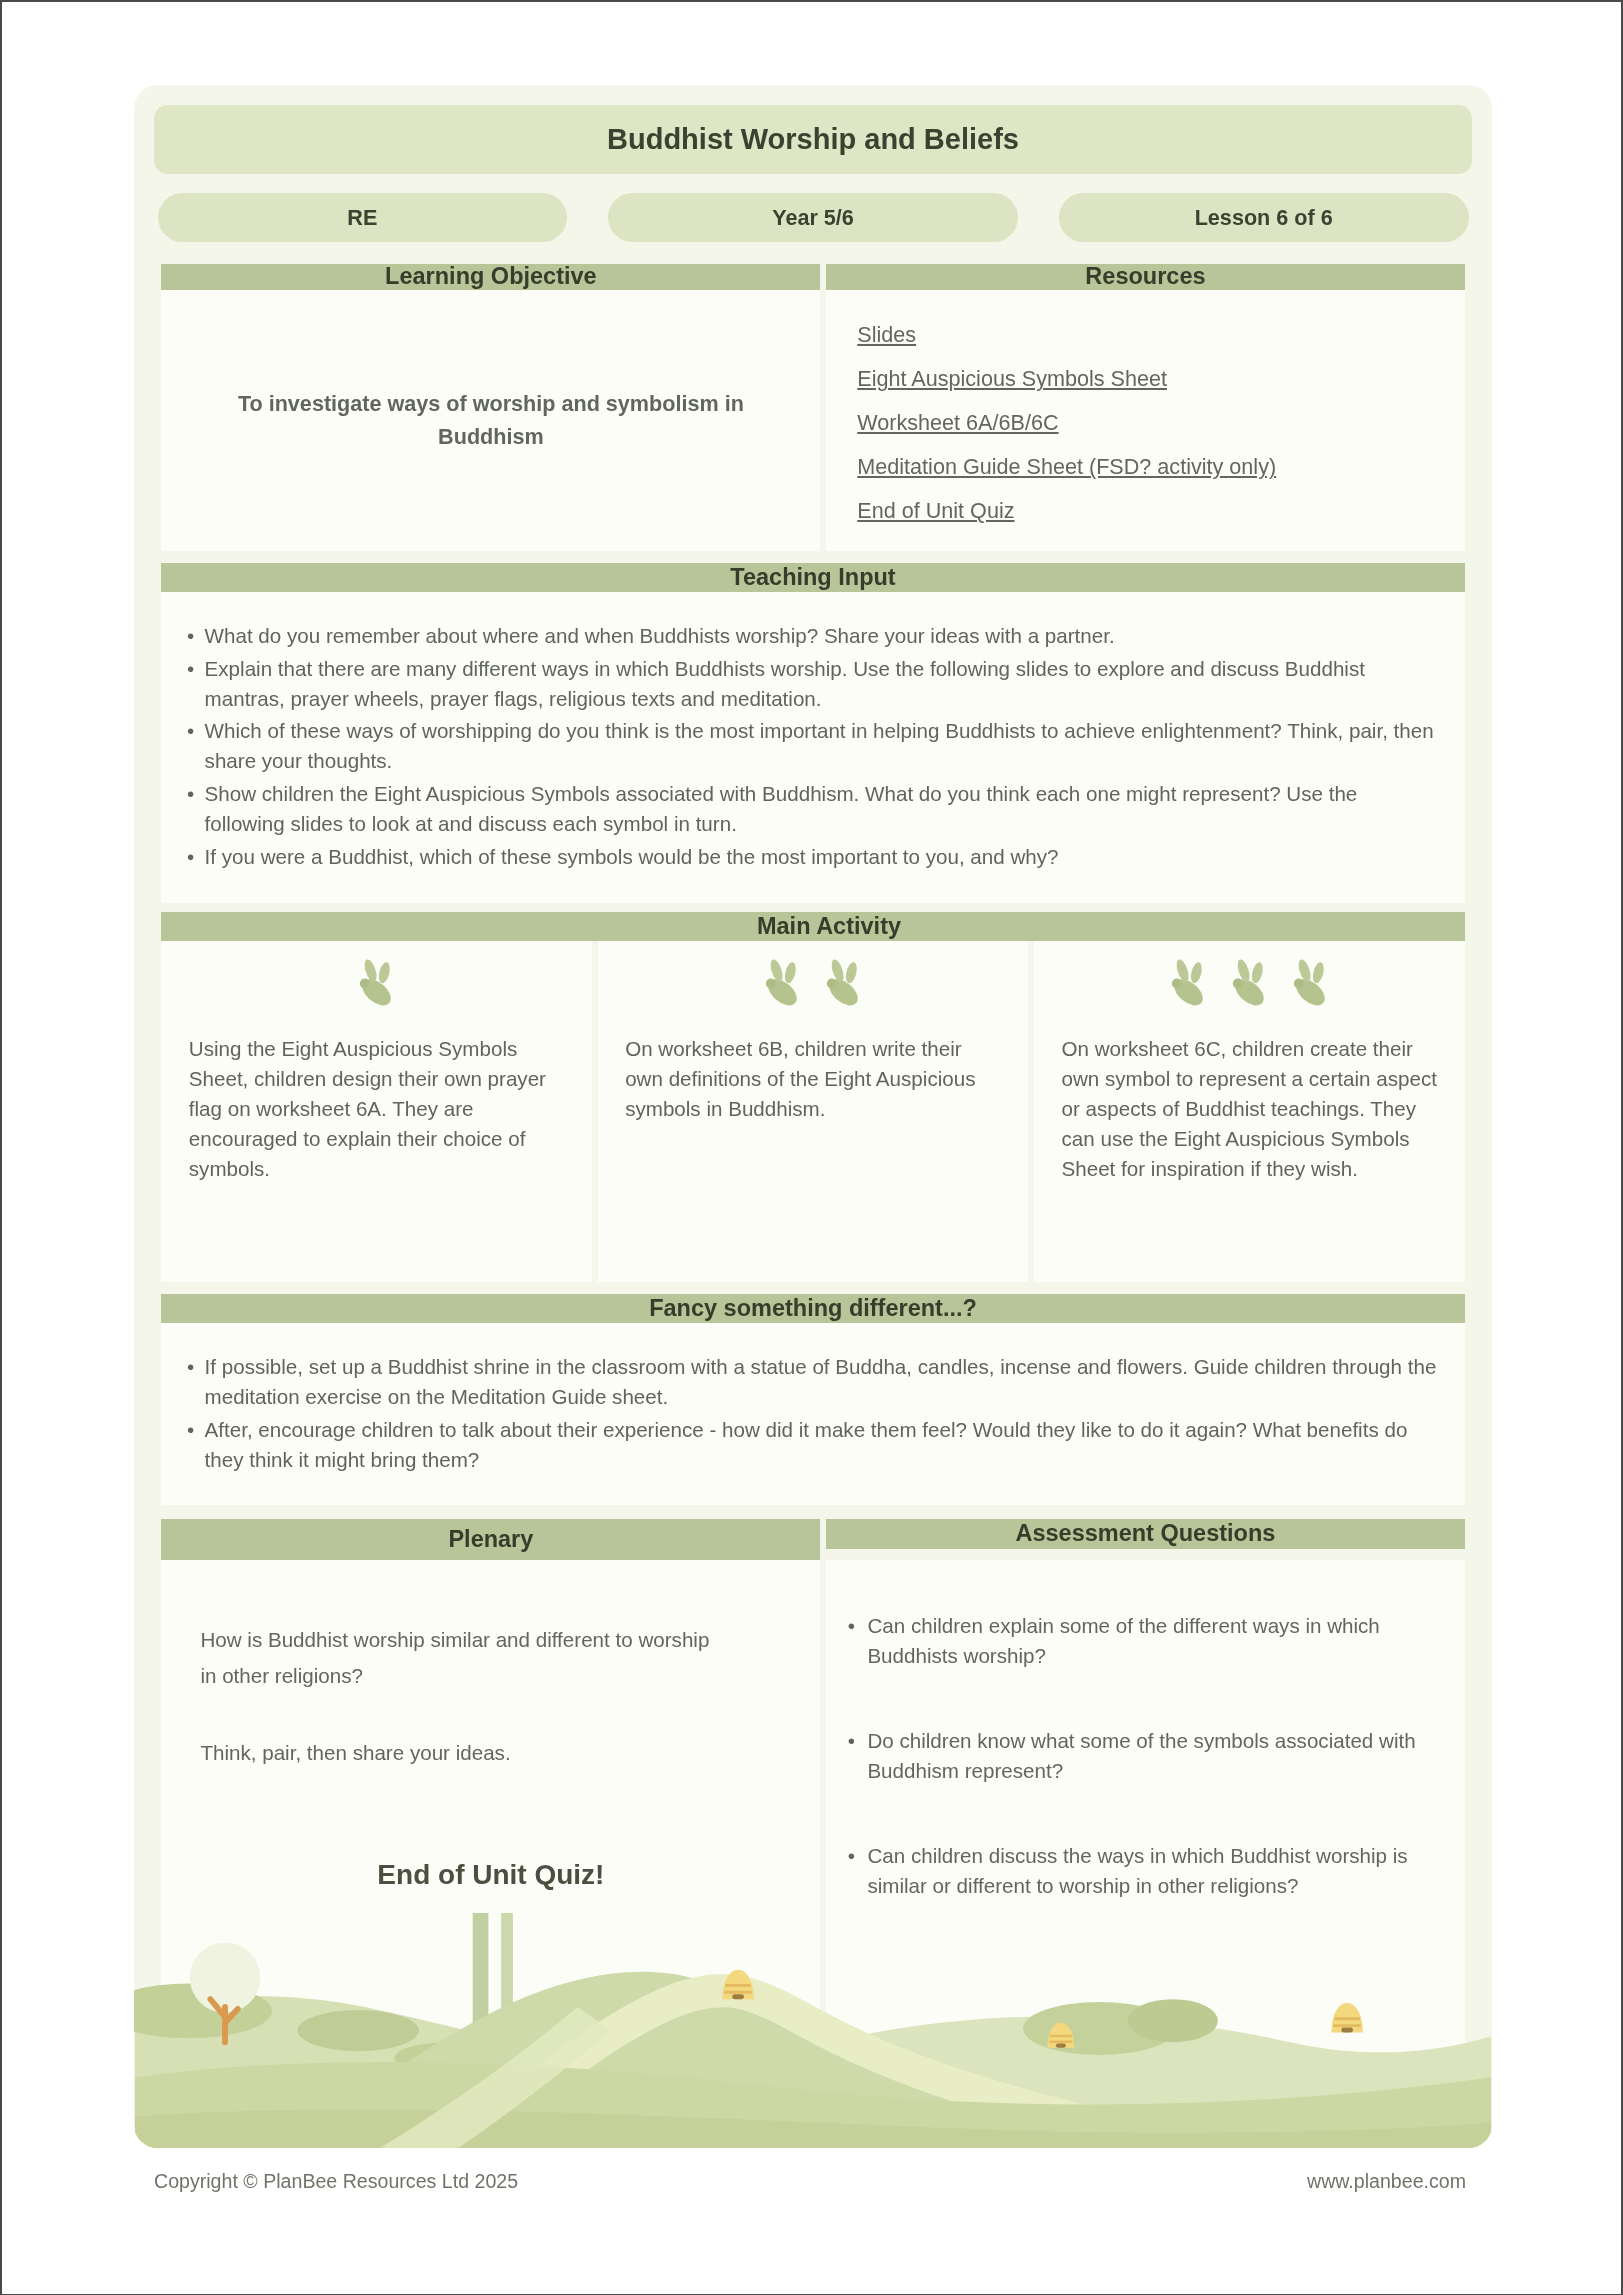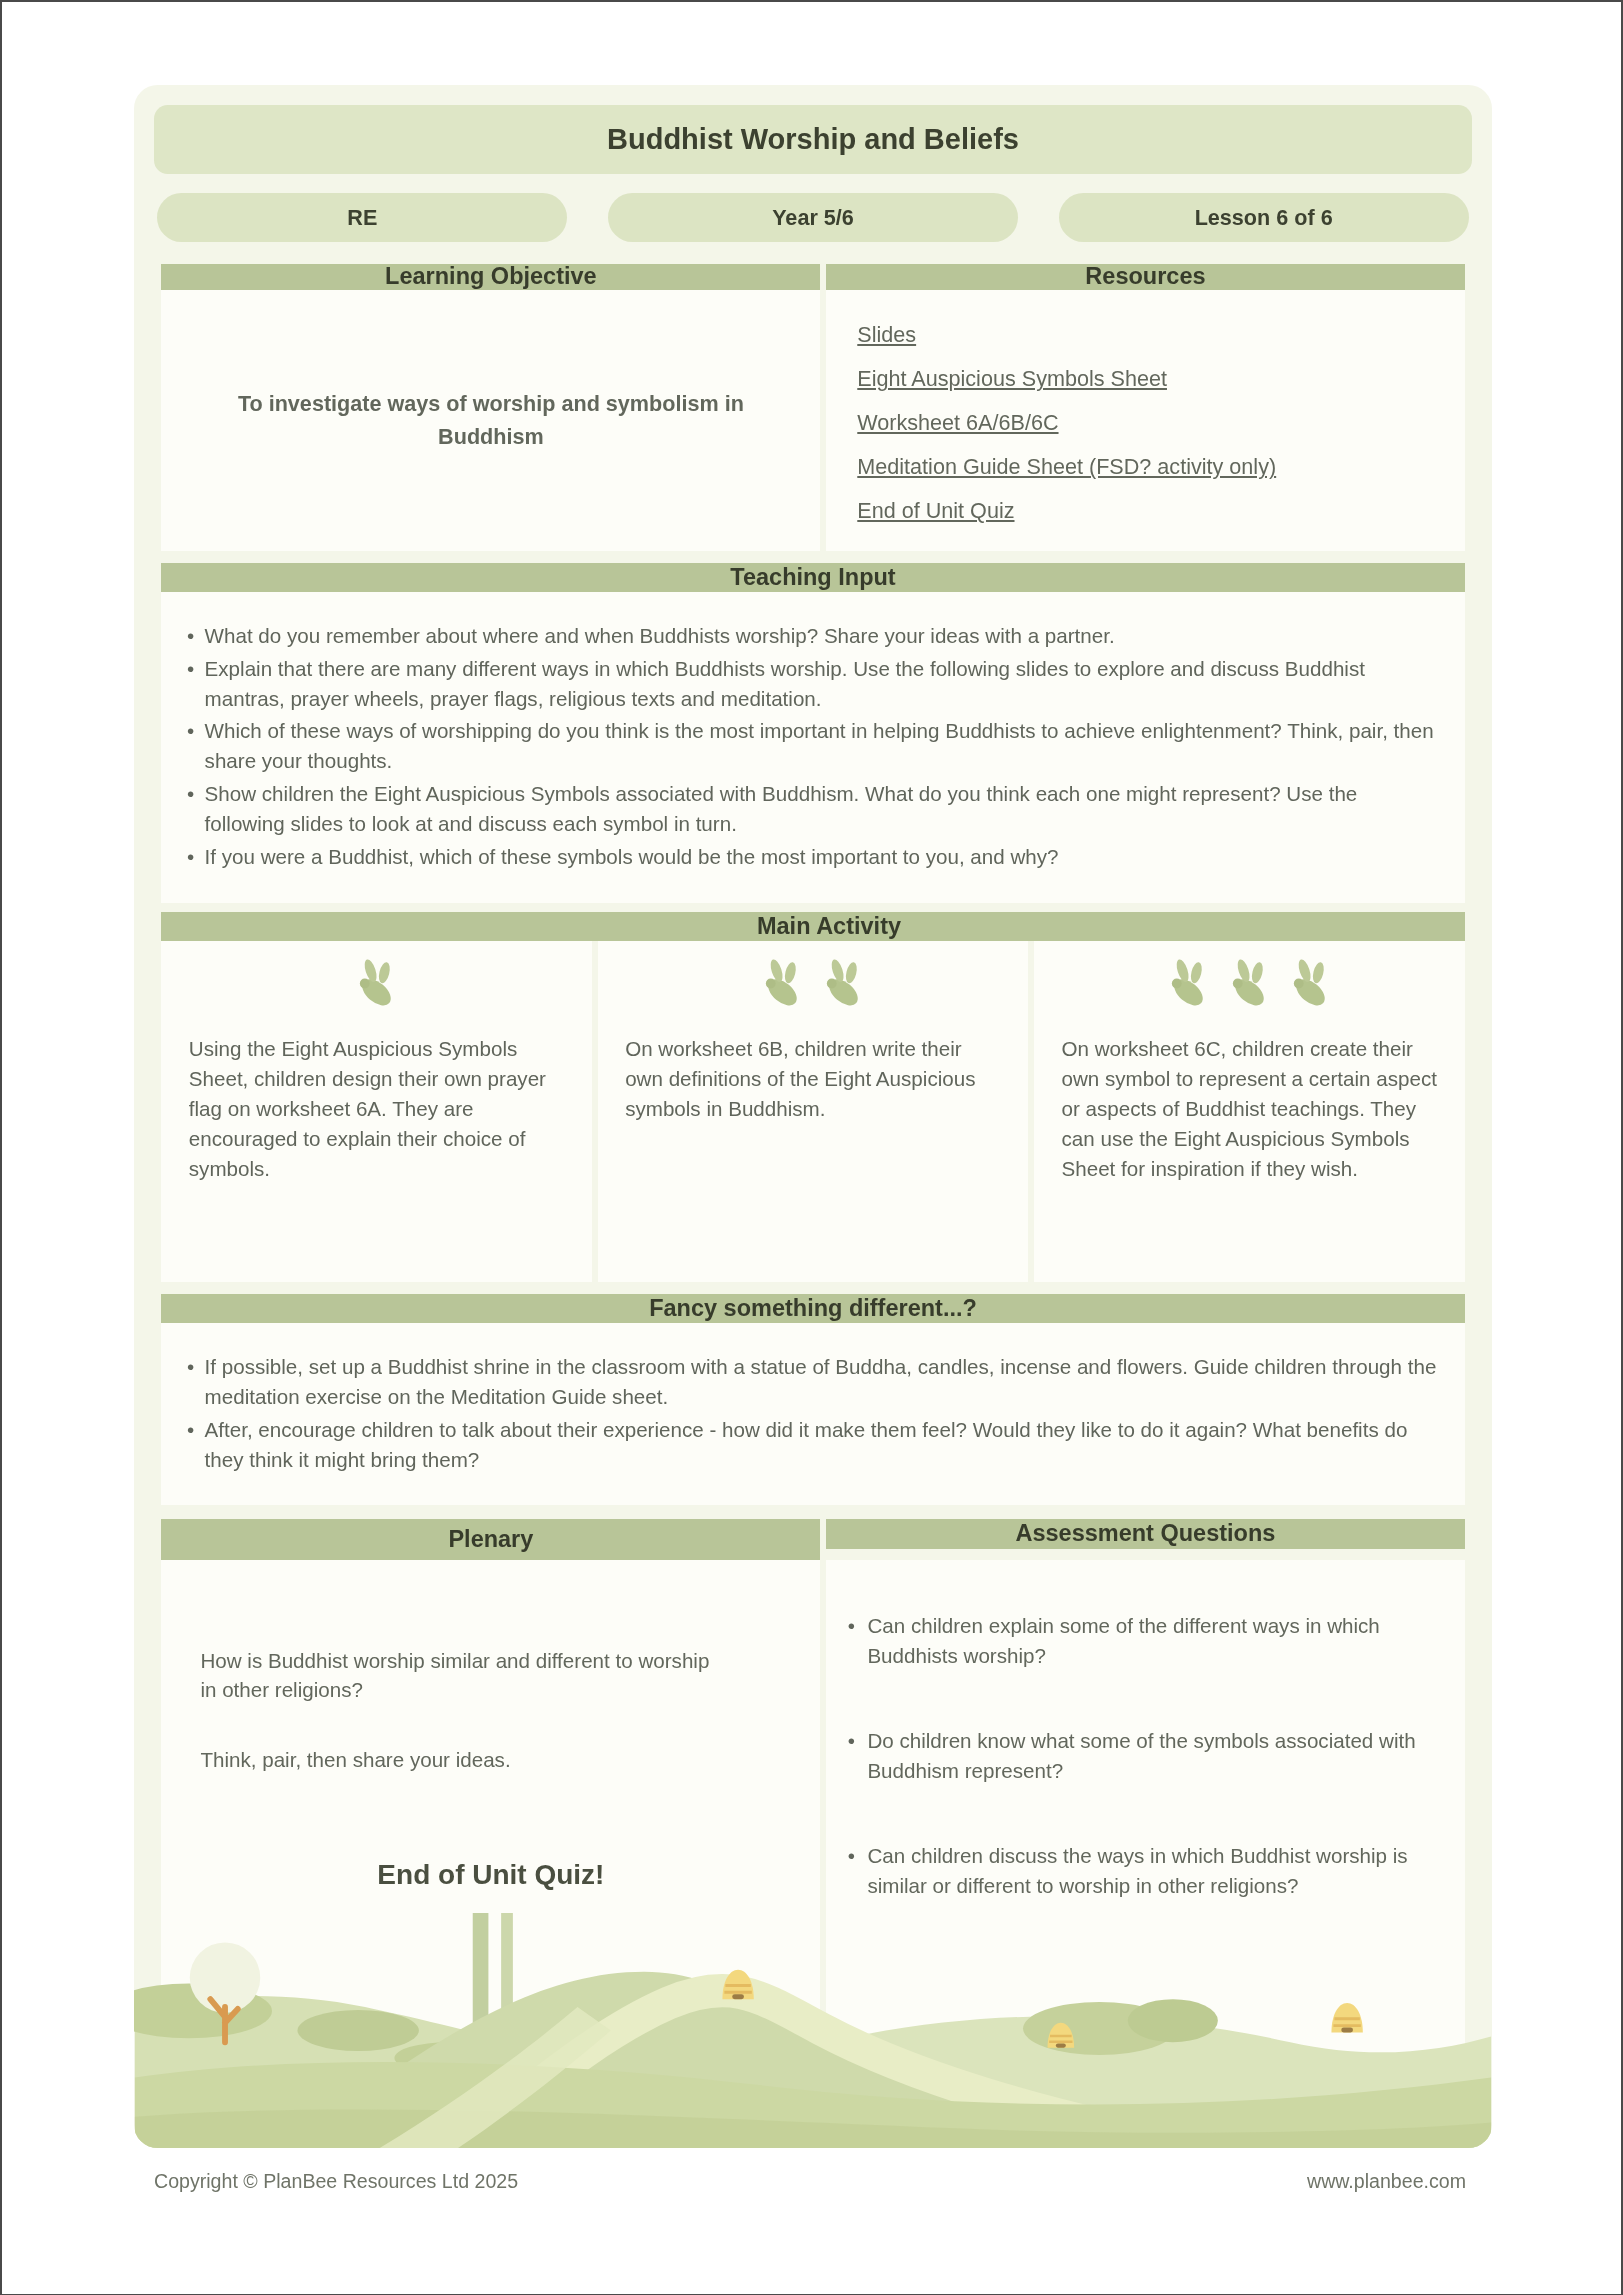--- a/index.html
+++ b/index.html
@@ -19,21 +19,21 @@
     overflow:hidden;
   }
   .title-banner {
     margin:19.6px 19.6px 0 19.6px; height:69px;
     background:#dee6c6; border-radius:13.7px;
     display:flex; align-items:center; justify-content:center;
     font-size:29px; font-weight:bold; color:#3c4130;
   }
   .badge-row {
     margin:19.6px 23.5px 0 23.5px;
-    display:flex; gap:41px;justify-content:flex-end;
+    display:flex; gap:41px;
   }
   .pill {
     flex:1; height:49px; background:#dce4c3; border-radius:25.5px;
     display:flex; align-items:center; justify-content:center;
     font-size:21.6px; font-weight:bold; color:#3c4130;
   }
   .grid-2 {
     margin:21.6px 27.4px 0 27.4px;
     display:grid; grid-template-columns:659px 1fr;
     grid-auto-rows:min-content;
@@ -72,21 +72,21 @@
     grid-template-columns:1fr 1fr 1fr; gap:5.9px;
   }
   .ma-col {
     background:#fdfdf8; min-height:341px;
     padding:15.7px 27.4px 29px 27.4px;
   }
   .bees { display:flex; justify-content:center; gap:9.8px; height:65px; margin-bottom:11.8px; }
   .bee { width:51px; height:55px; display:inline-block; }
   .ma-text { font-size:20.6px; line-height:30px; color:#60655b; }
   .bottom-grid .panel { min-height:551px; }
-  .plenary-panel { padding:86px 39px 0 39px; font-size:20.6px; line-height:29px; }
+  .plenary-panel { padding:62px 39px 0 39px; font-size:20.6px; line-height:36px; }
   .plenary-panel p { margin-bottom:41px; max-width:510px; }
   .quiz-line {
     margin-top:86px; text-align:center;
     font-size:28px; font-weight:bold; color:#4a4f40;
   }
   .assessment-panel { padding:51px 33px 0 17.6px; font-size:20.6px; line-height:30px; }
   .assessment-panel ul.bullets li { margin-bottom:55px; padding-left:23.5px; }
   .landscape {
     position:absolute; left:0; bottom:0; width:1358px; height:235px;
     pointer-events:none;

